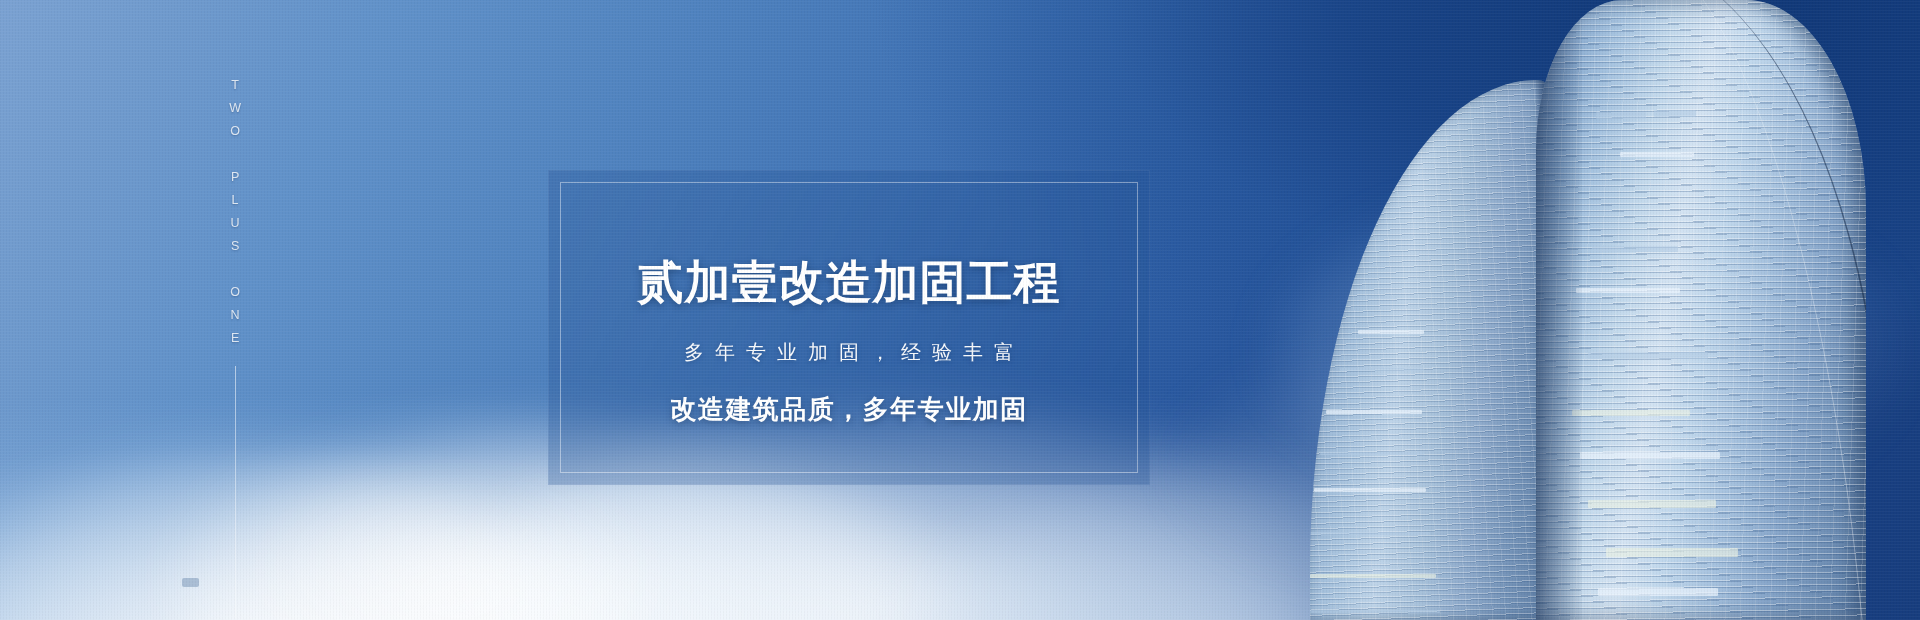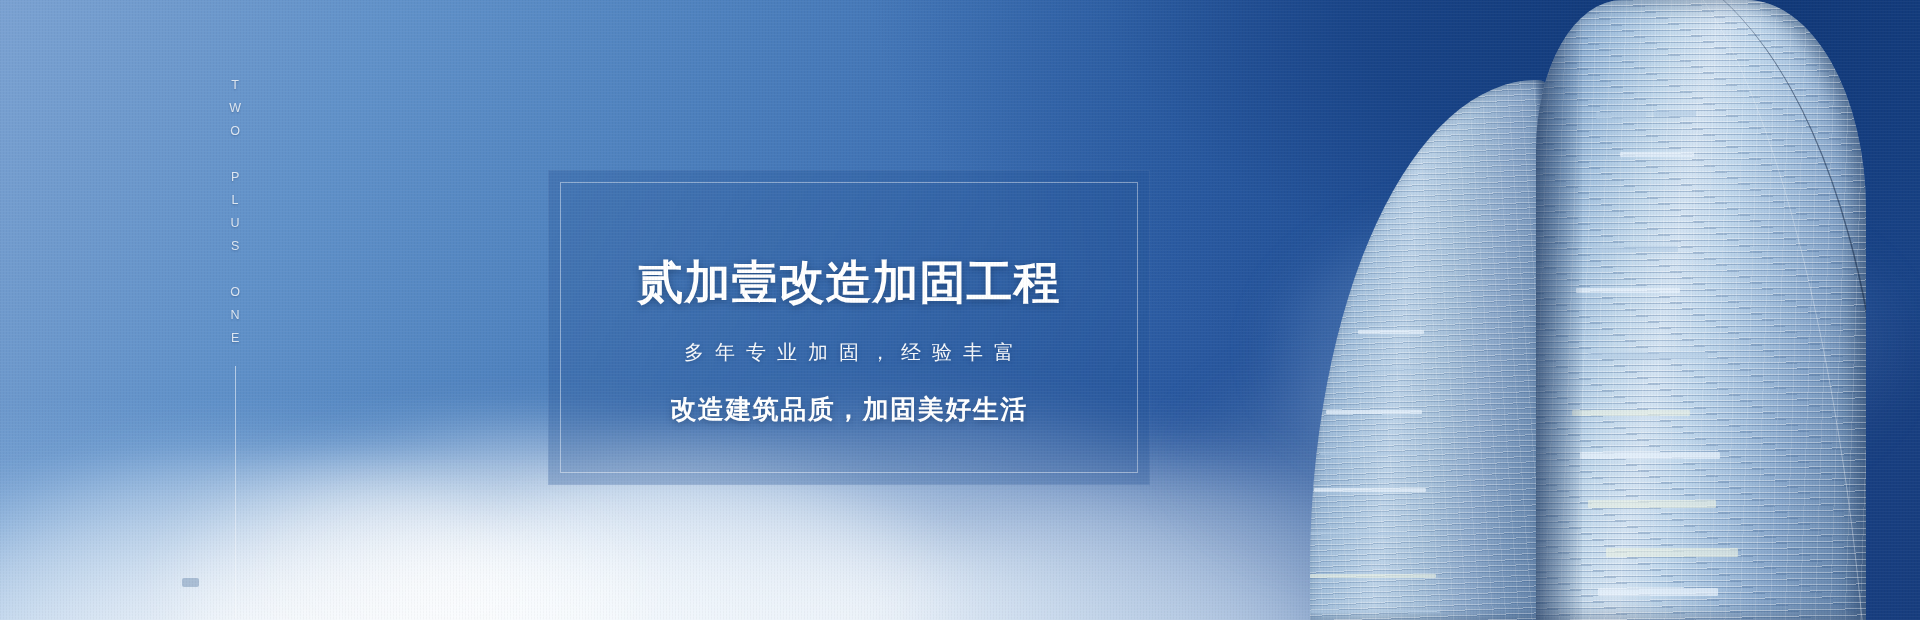--- a/index.html
+++ b/index.html
@@ -304,18 +304,18 @@
   <div class="wordmark">
     <div class="ch">TWO PLUS ONE</div>
     <div class="rule"></div>
   </div>
   <div class="corner-mark"></div>
 
   <div class="panel">
     <div class="panel-inner">
       <div class="title">贰加壹改造加固工程</div>
       <div class="subtitle">多年专业加固，经验丰富</div>
-      <div class="slogan">改造建筑品质，加固美好生活</div>
+      <div class="slogan">改造建筑品质，多年专业加固</div>
     </div>
   </div>
 
   <div class="grain"></div>
 </div>
 
 </body></html>

